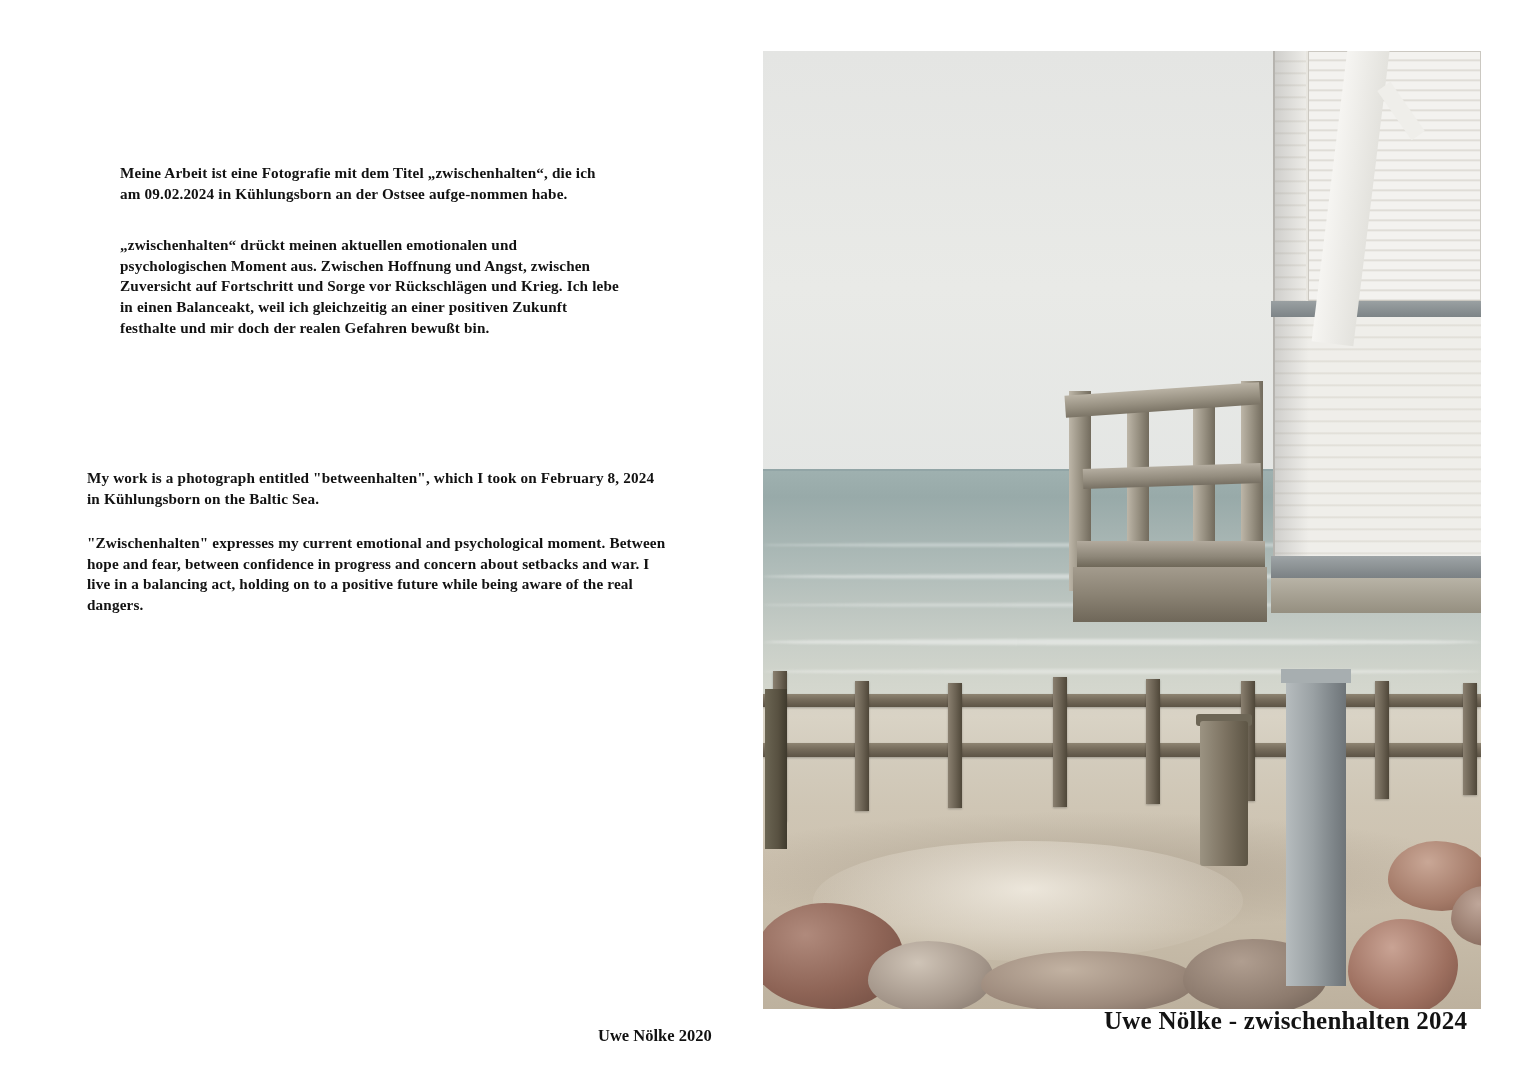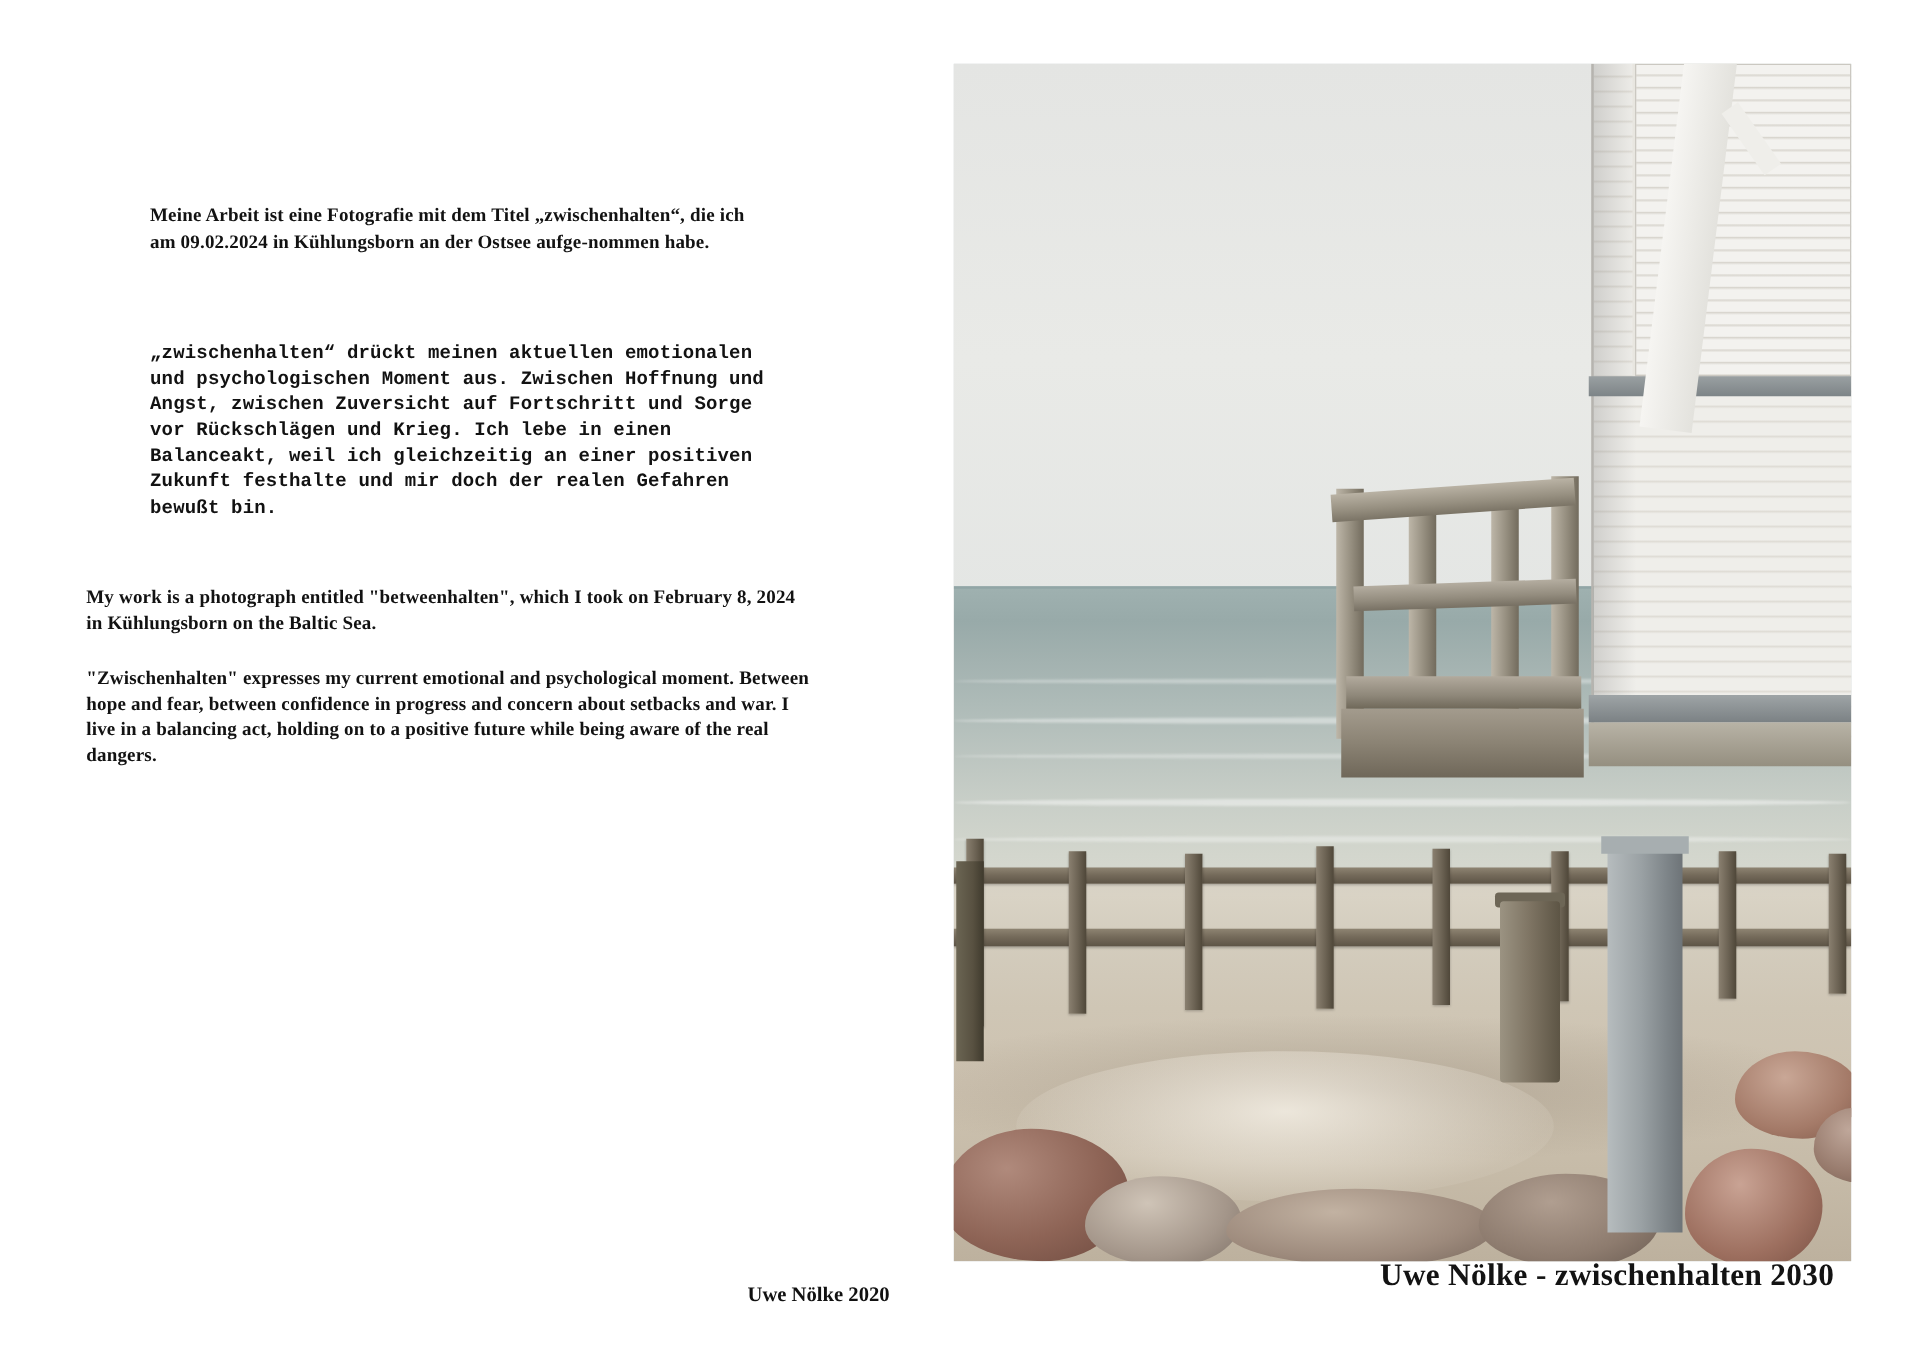--- a/index.html
+++ b/index.html
@@ -41,31 +41,30 @@
     margin: 0;
     font-family: "Liberation Serif", serif;
     font-weight: bold;
     font-size: 15.2px;
     line-height: 20.6px;
     letter-spacing: 0.01em;
     color: #121212;
   }
 
   .german-block p.para-2 {
-    margin-top: 68px;
-    font-family: Liberation Mono, monospace;
+    margin-top: 31px;
   }
 
   .german-block p.para-3 {
     margin-top: 44px;
   }
 
   .english-block {
     position: absolute;
-    left: 69px;
+    left: 87px;
     top: 468px;
     width: 580px;
   }
 
   .english-block p {
     margin: 0;
     font-family: "Liberation Serif", serif;
     font-weight: bold;
     font-size: 15.2px;
     line-height: 20.6px;
@@ -536,15 +535,15 @@
         <div class="bal-post p4"></div>
         <div class="bal-top"></div>
         <div class="bal-mid"></div>
         <div class="bal-bot"></div>
         <div class="bal-base"></div>
       </div>
 
     </div>
   </div>
 
-  <div class="photo-caption">Uwe Nölke - zwischenhalten 2030</div>
+  <div class="photo-caption">Uwe Nölke - zwischenhalten 2024</div>
 
 </div>
 
 </body></html>

